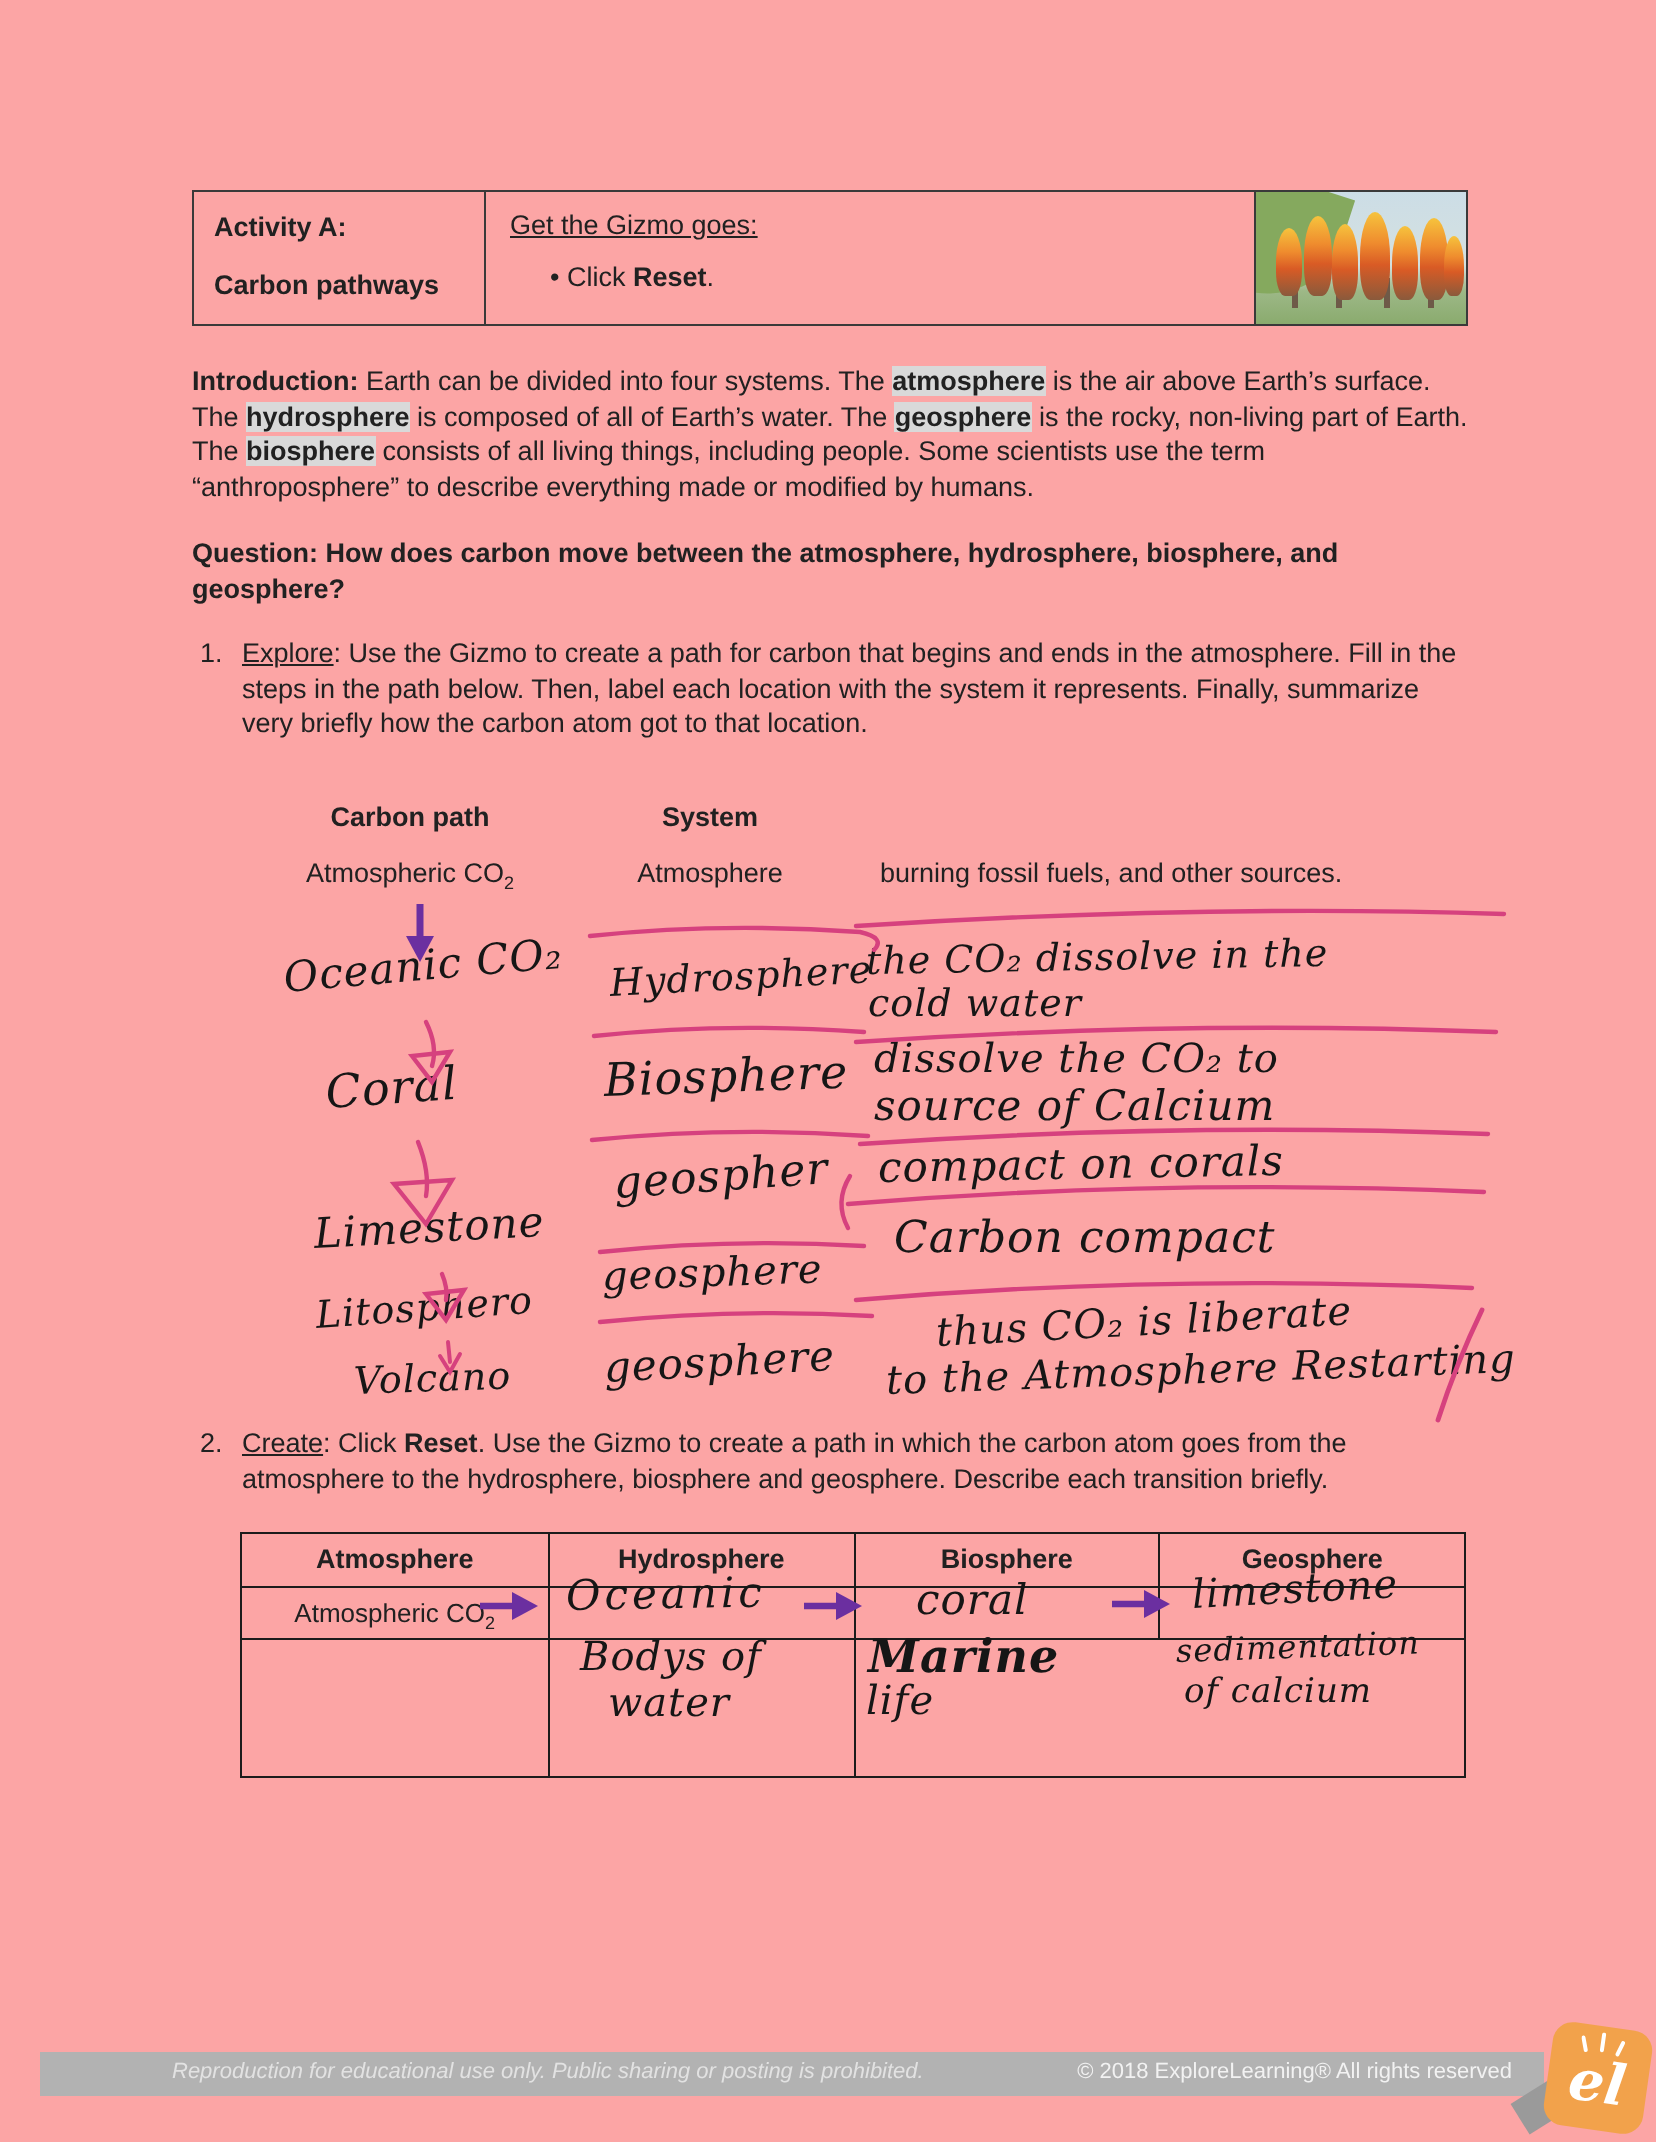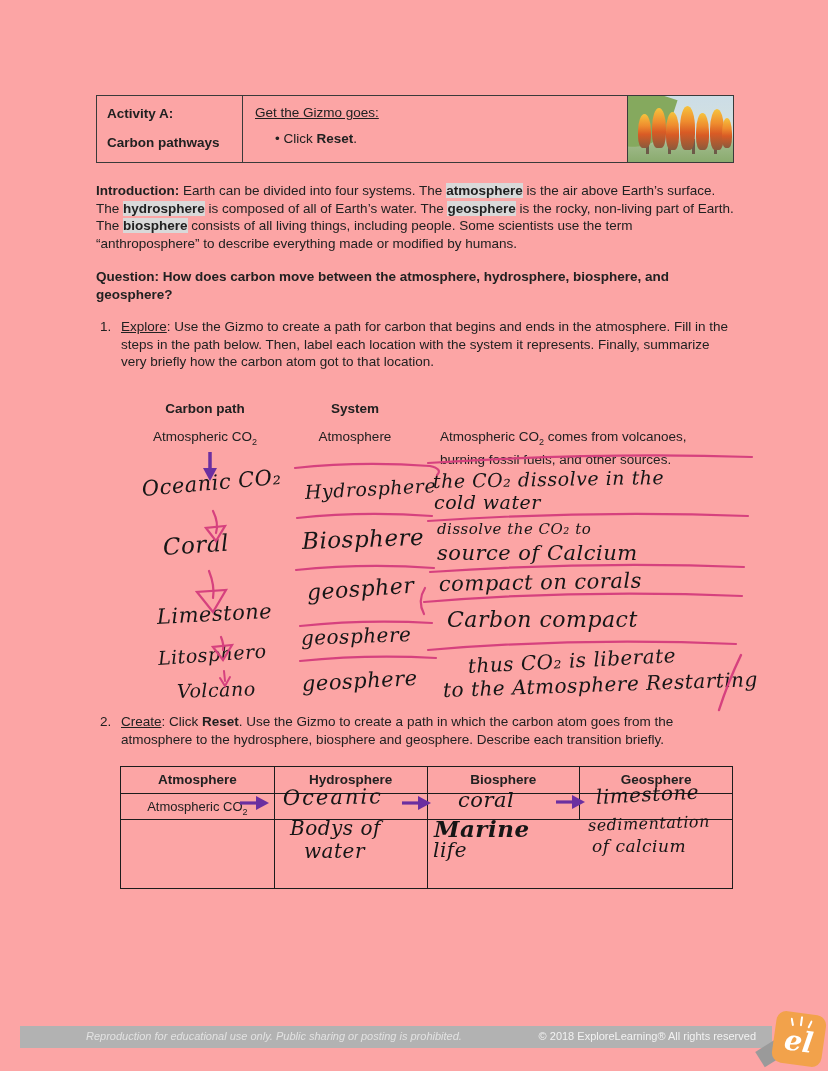--- a/index.html
+++ b/index.html
@@ -119,41 +119,38 @@
   </div>
 
   <div class="hdr" style="left:130px; top:400px; width:150px;">Carbon path</div>
   <div class="hdr" style="left:285px; top:400px; width:140px;">System</div>
 
   <div class="pcen" style="left:130px; top:428px; width:150px;">
     <span>Atmospheric CO</span><sub>2</sub>
   </div>
   <div class="pcen" style="left:285px; top:428px; width:140px;">Atmosphere</div>
   <div class="abs" style="left:440px; top:428px; width:300px;">
-    <div>
-      <span>Atmospheric CO</span><sub>2</sub><span> comes from volcanoes,</span>
-    </div>
     <div>burning fossil fuels, and other sources.</div>
   </div>
 
   <span class="hand" style="left:142px; top:481px; font-size:21px; transform:rotate(-5deg);">Oceanic CO₂</span>
   <span class="hand" style="left:163px; top:539px; font-size:23px; transform:rotate(-4deg);">Coral</span>
   <span class="hand" style="left:157px; top:609px; font-size:21px; transform:rotate(-3deg);">Limestone</span>
   <span class="hand" style="left:158px; top:650px; font-size:19px; transform:rotate(-4deg);">Litosphero</span>
   <span class="hand" style="left:177px; top:683px; font-size:19px; transform:rotate(-2deg);">Volcano</span>
 
   <span class="hand" style="left:305px; top:484px; font-size:19px; transform:rotate(-3deg);">Hydrosphere</span>
   <span class="hand" style="left:302px; top:533px; font-size:23px; transform:rotate(-2deg);">Biosphere</span>
   <span class="hand" style="left:307px; top:584px; font-size:22px; transform:rotate(-4deg);">geospher</span>
   <span class="hand" style="left:301px; top:630px; font-size:20px; transform:rotate(-2deg);">geosphere</span>
   <span class="hand" style="left:302px; top:676px; font-size:21px; transform:rotate(-3deg);">geosphere</span>
 
   <span class="hand" style="left:433px; top:473px; font-size:19px; transform:rotate(-1deg);">the CO₂ dissolve in the</span>
   <span class="hand" style="left:434px; top:494px; font-size:19px;">cold water</span>
-  <span class="hand" style="left:437px; top:521px; font-size:15px;">dissolve the CO₂ to</span>
+  <span class="hand" style="left:437px; top:521px; font-size:20px;">dissolve the CO₂ to</span>
   <span class="hand" style="left:437px; top:545px; font-size:21px;">source of Calcium</span>
   <span class="hand" style="left:439px; top:576px; font-size:21px; transform:rotate(-1deg);">compact on corals</span>
   <span class="hand" style="left:447px; top:611px; font-size:22px;">Carbon compact</span>
   <span class="hand" style="left:468px; top:658px; font-size:20px; transform:rotate(-3deg);">thus CO₂ is liberate</span>
   <span class="hand" style="left:443px; top:682px; font-size:20px; transform:rotate(-2deg);">to the Atmosphere Restarting</span>
 
   <svg class="ink" width="828" height="1071" viewBox="0 0 828 1071">
 
     <g>
       <path d="M210 452 L210 470" stroke="#6b2fa0" stroke-width="3.5" fill="none"></path>

